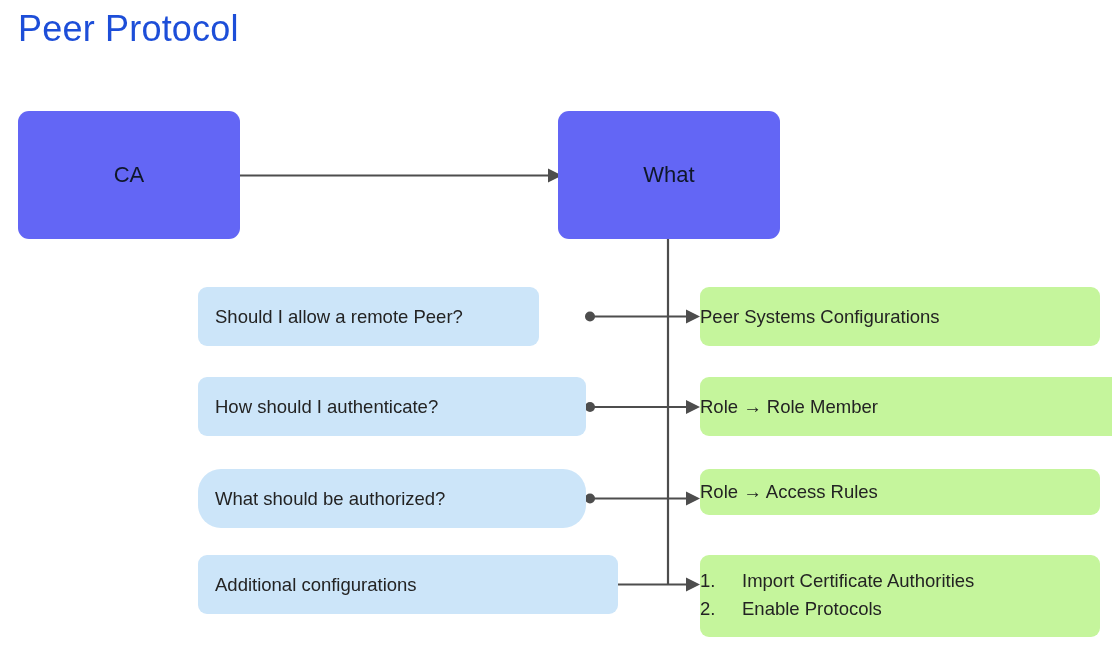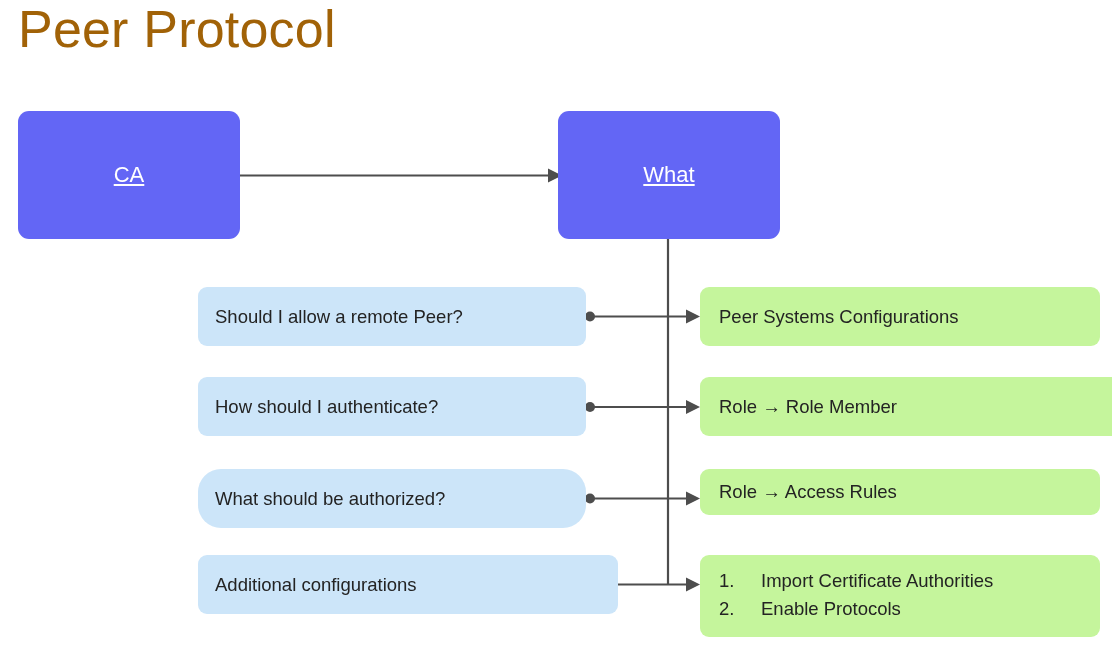--- a/index.html
+++ b/index.html
@@ -21,64 +21,62 @@
     left: 0;
     top: 0;
     width: 1112px;
     height: 671px;
   }
 
   .page-title {
     position: absolute;
     left: 18px;
     top: 2px;
-    font-size: 52px;
+    font-size: 36px;
     line-height: 54px;
-    color: #a16207;
+    color: #1d4ed8;
     font-weight: 400;
     letter-spacing: 0.2px;
     white-space: nowrap;
   }
 
   
   .node {
     position: absolute;
     box-sizing: border-box;
     display: flex;
     align-items: center;
     border-radius: 9px;
   }
 
   .node-actor {
     background: #6366f5;
     justify-content: center;
     border-radius: 11px;
   }
   .node-actor .node-label {
-    color: #ffffff;
+    color: #0f172a;
     font-size: 22px;
     line-height: 26px;
-    text-decoration: underline;
   }
 
   .node-question {
     background: #cce5f9;
     justify-content: flex-start;
     padding-left: 17px;
   }
   .node-question .node-label {
     color: #232323;
     font-size: 18.5px;
     line-height: 24px;
   }
 
   .node-answer {
     background: #c5f59c;
     justify-content: flex-start;
-    padding-left: 19px;
   }
   .node-answer .node-label {
     color: #232323;
     font-size: 18.5px;
     line-height: 24px;
   }
 
   .node-label {
     white-space: nowrap;
     pointer-events: none;
@@ -171,21 +169,21 @@
   </svg>
 
   <div class="node node-actor" style="left:18px; top:111px; width:222px; height:128px;">
     <span class="node-label">CA</span>
   </div>
 
   <div class="node node-actor" style="left:558px; top:111px; width:222px; height:128px;">
     <span class="node-label">What</span>
   </div>
 
-  <div class="node node-question" style="left:198px; top:287px; width:388px; height:59px;">
+  <div class="node node-question" style="left:198px; top:287px; width:341px; height:59px;">
     <span class="node-label">Should I allow a remote Peer?</span>
   </div>
   <div class="node node-answer" style="left:700px; top:287px; width:400px; height:59px;">
     <span class="node-label">Peer Systems Configurations</span>
   </div>
 
   <div class="node node-question" style="left:198px; top:377px; width:388px; height:59px;">
     <span class="node-label">How should I authenticate?</span>
   </div>
   <div class="node node-answer" style="left:700px; top:377px; width:483px; height:59px;">

